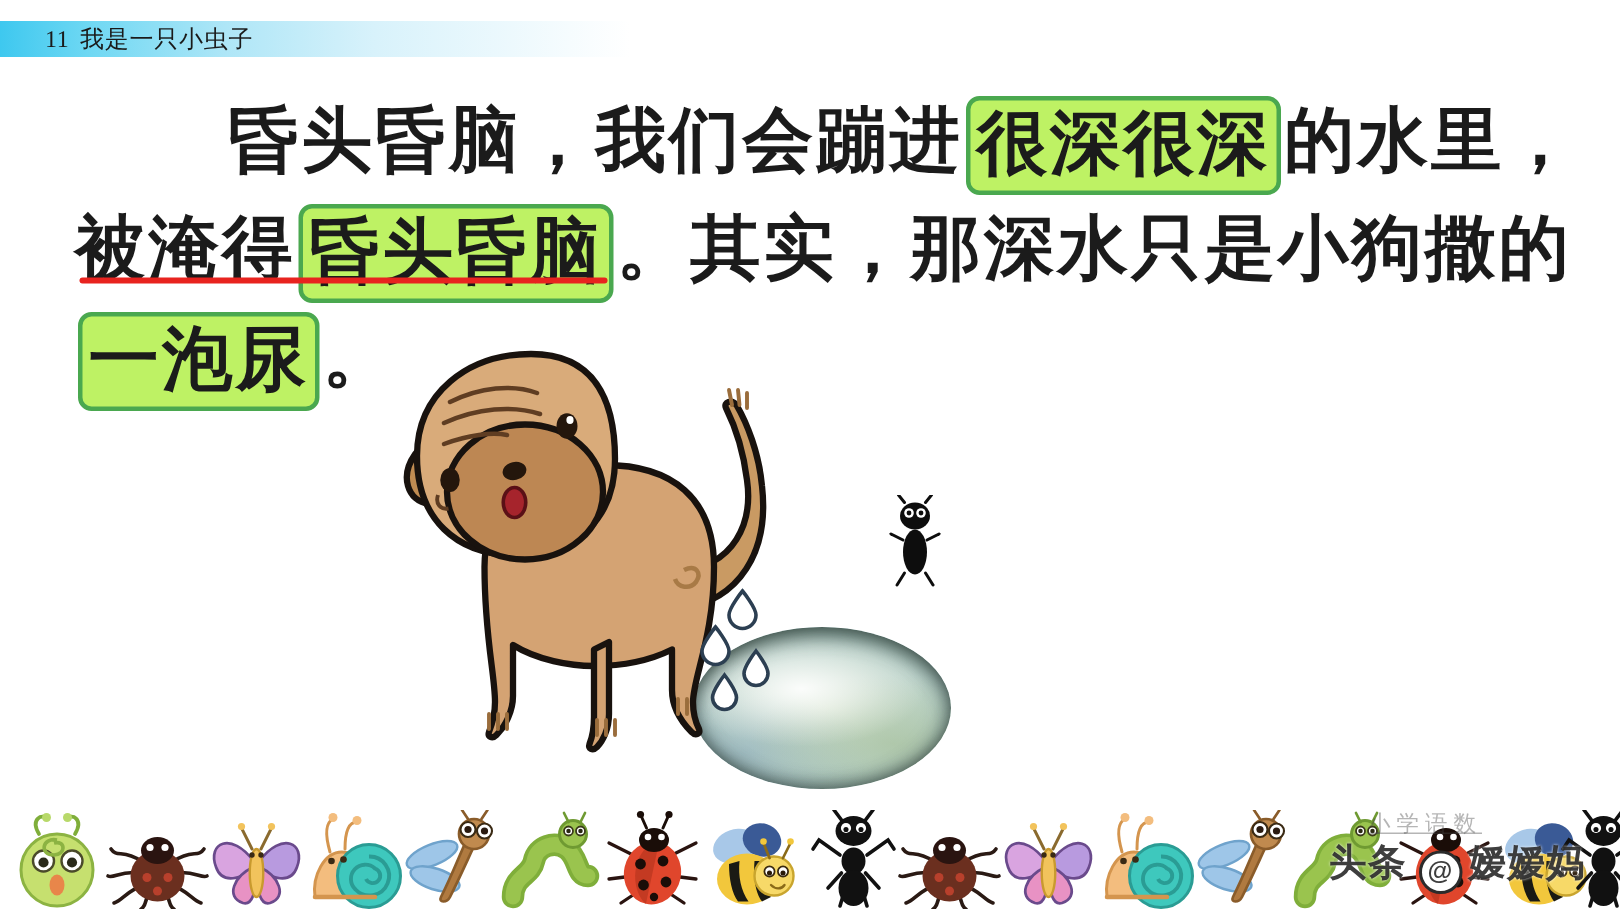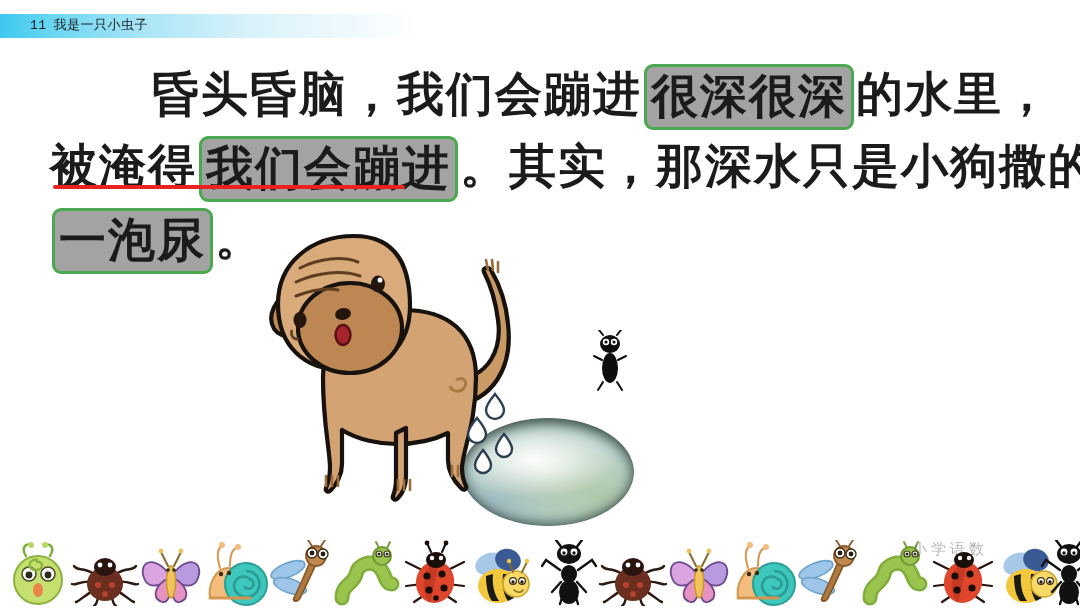--- a/index.html
+++ b/index.html
@@ -26,22 +26,22 @@
                 #3ec8ef 0px,
                 #6fd8f3 60px,
                 #aee6f7 150px,
                 #d8f2fb 250px,
                 #ffffff 420px);
   }
   .header-text {
     position: absolute;
     left: 30px;
     top: 16px;
-    font-family: Liberation Mono, monospace;
-    font-size: 13px;
+    font-family: Liberation Serif, serif;
+    font-size: 16px;
     color: #1a1a1a;
     letter-spacing: 0.5px;
     white-space: nowrap;
     z-index: 3;
   }
   .header-num {
     margin-right: 7px;
   }
 
   
@@ -67,21 +67,21 @@
   .line.l2 { padding-left: 50px; }
   .line.l3 { padding-left: 50px; font-family: Liberation Serif, serif; }
 
   .seg { display: inline-block; vertical-align: baseline; }
 
   
   .boxed {
     display: inline-block;
     border: 3px solid #4aa84f;
     border-radius: 9px;
-    background: #a3a3a3;
+    background: #bef264;
     padding: 0px 4px 2px 4px;
     line-height: 58px;
     margin: 0 2px;
     position: relative;
     top: 2px;
   }
 
   
   .redline {
     position: absolute;
@@ -170,20 +170,21 @@
   }
   .wm-sub {
     position: absolute;
     left: 26px;
     top: 2px;
     font-family: "Liberation Sans", sans-serif;
     font-size: 15px;
     color: rgba(70,70,70,0.40);
     letter-spacing: 4px;
     white-space: nowrap;
+    text-decoration: underline;
   }
   .wm-main {
     position: absolute;
     left: 0px;
     top: 20px;
     font-family: "Liberation Sans", sans-serif;
     font-size: 25px;
     font-weight: 700;
     color: rgba(35,35,35,0.88);
     letter-spacing: 1px;
@@ -212,21 +213,21 @@
   <span class="header-num">11</span><span>我是一只小虫子</span>
 </div>
 
 <div class="passage">
 
   <div class="line l1">
     <span class="seg">昏头昏脑，我们会蹦进</span><span class="boxed">很深很深</span><span class="seg">的水里，</span>
   </div>
 
   <div class="line l2">
-    <span class="seg">被淹得</span><span class="boxed">我们会蹦进</span><span class="seg">。其实，那深水只是小狗撒的</span>
+    <span class="seg">被淹得</span><span class="boxed">昏头昏脑</span><span class="seg">。其实，那深水只是小狗撒的</span>
     <div class="redline"></div>
   </div>
 
   <div class="line l3">
     <span class="boxed">一泡尿</span><span class="seg">。</span>
   </div>
 
 </div>
 
 <div class="puddle"></div>
@@ -658,13 +659,16 @@
         <circle cx="42" cy="12" r="3.4" fill="#ffffff"></circle>
       <circle cx="32" cy="13" r="1.7" fill="#111111"></circle>
         <circle cx="42" cy="13" r="1.7" fill="#111111"></circle>
     </svg>
   </div>
 
 </div>
 
 <div class="watermark">
   <div class="wm-sub">小学语数</div>
+  <div class="wm-main">
+    <span>头条</span><span class="wm-at">@</span><span>嫒嫒妈</span>
+  </div>
 </div>
 
 </body></html>

